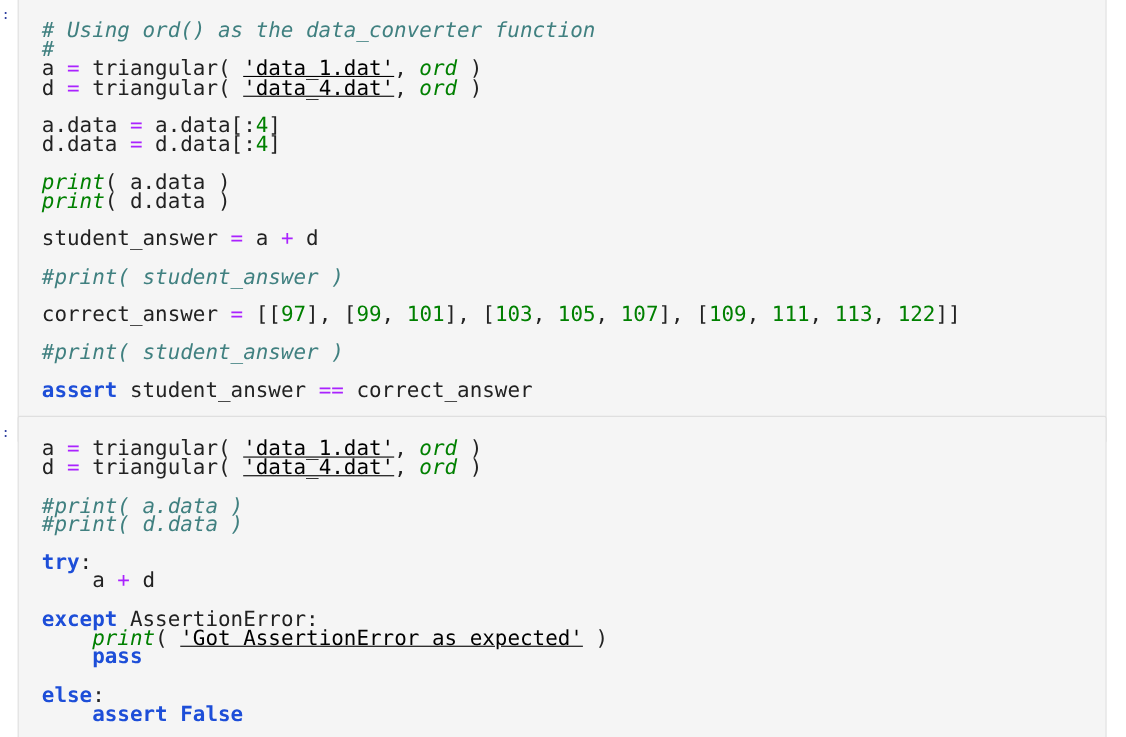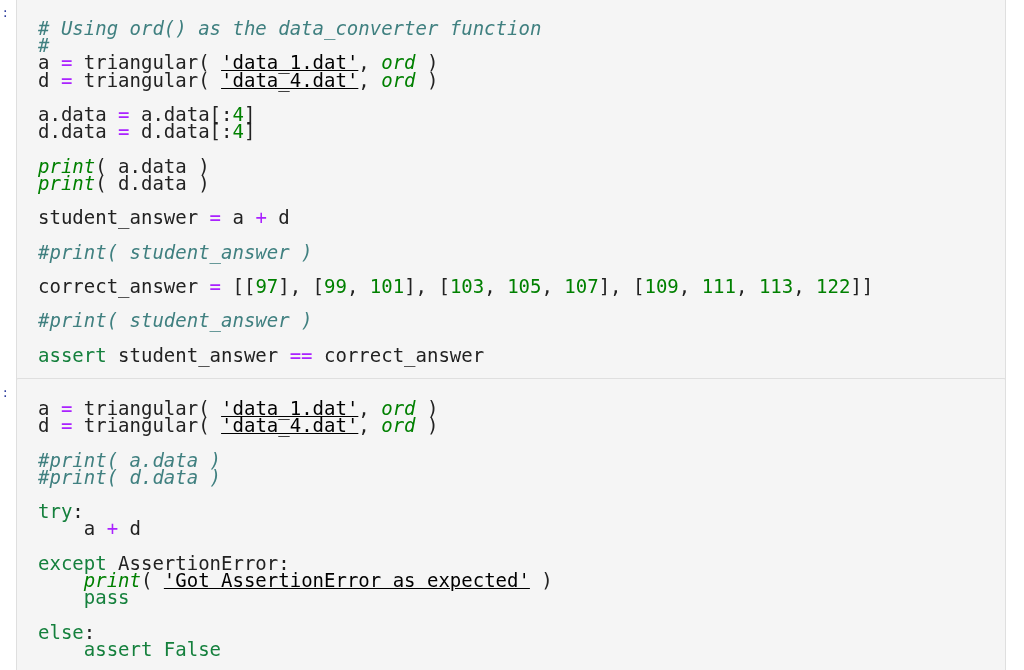--- a/index.html
+++ b/index.html
@@ -60,21 +60,21 @@
     color: #222222;
     white-space: pre;
     tab-size: 4;
   }
   .code-line { min-height: 17.2px; }
 
   
   .tok-comment  { color: #408080; font-style: italic; }
   .tok-string   { color: #000000; text-decoration: underline; }
   .tok-number   { color: #008000; }
-  .tok-keyword  { color: #15803d; font-weight: normal; }
+  .tok-keyword  { color: #1d4ed8; font-weight: bold; }
   .tok-builtin  { color: #008000; font-style: italic; }
   .tok-operator { color: #AA22FF; }
   .tok-plain    { color: #222222; }
 </style>
 </head>
 <body>
 
 <div id="notebook">
     <div class="cell cell-1">
       <div class="prompt">:</div>

